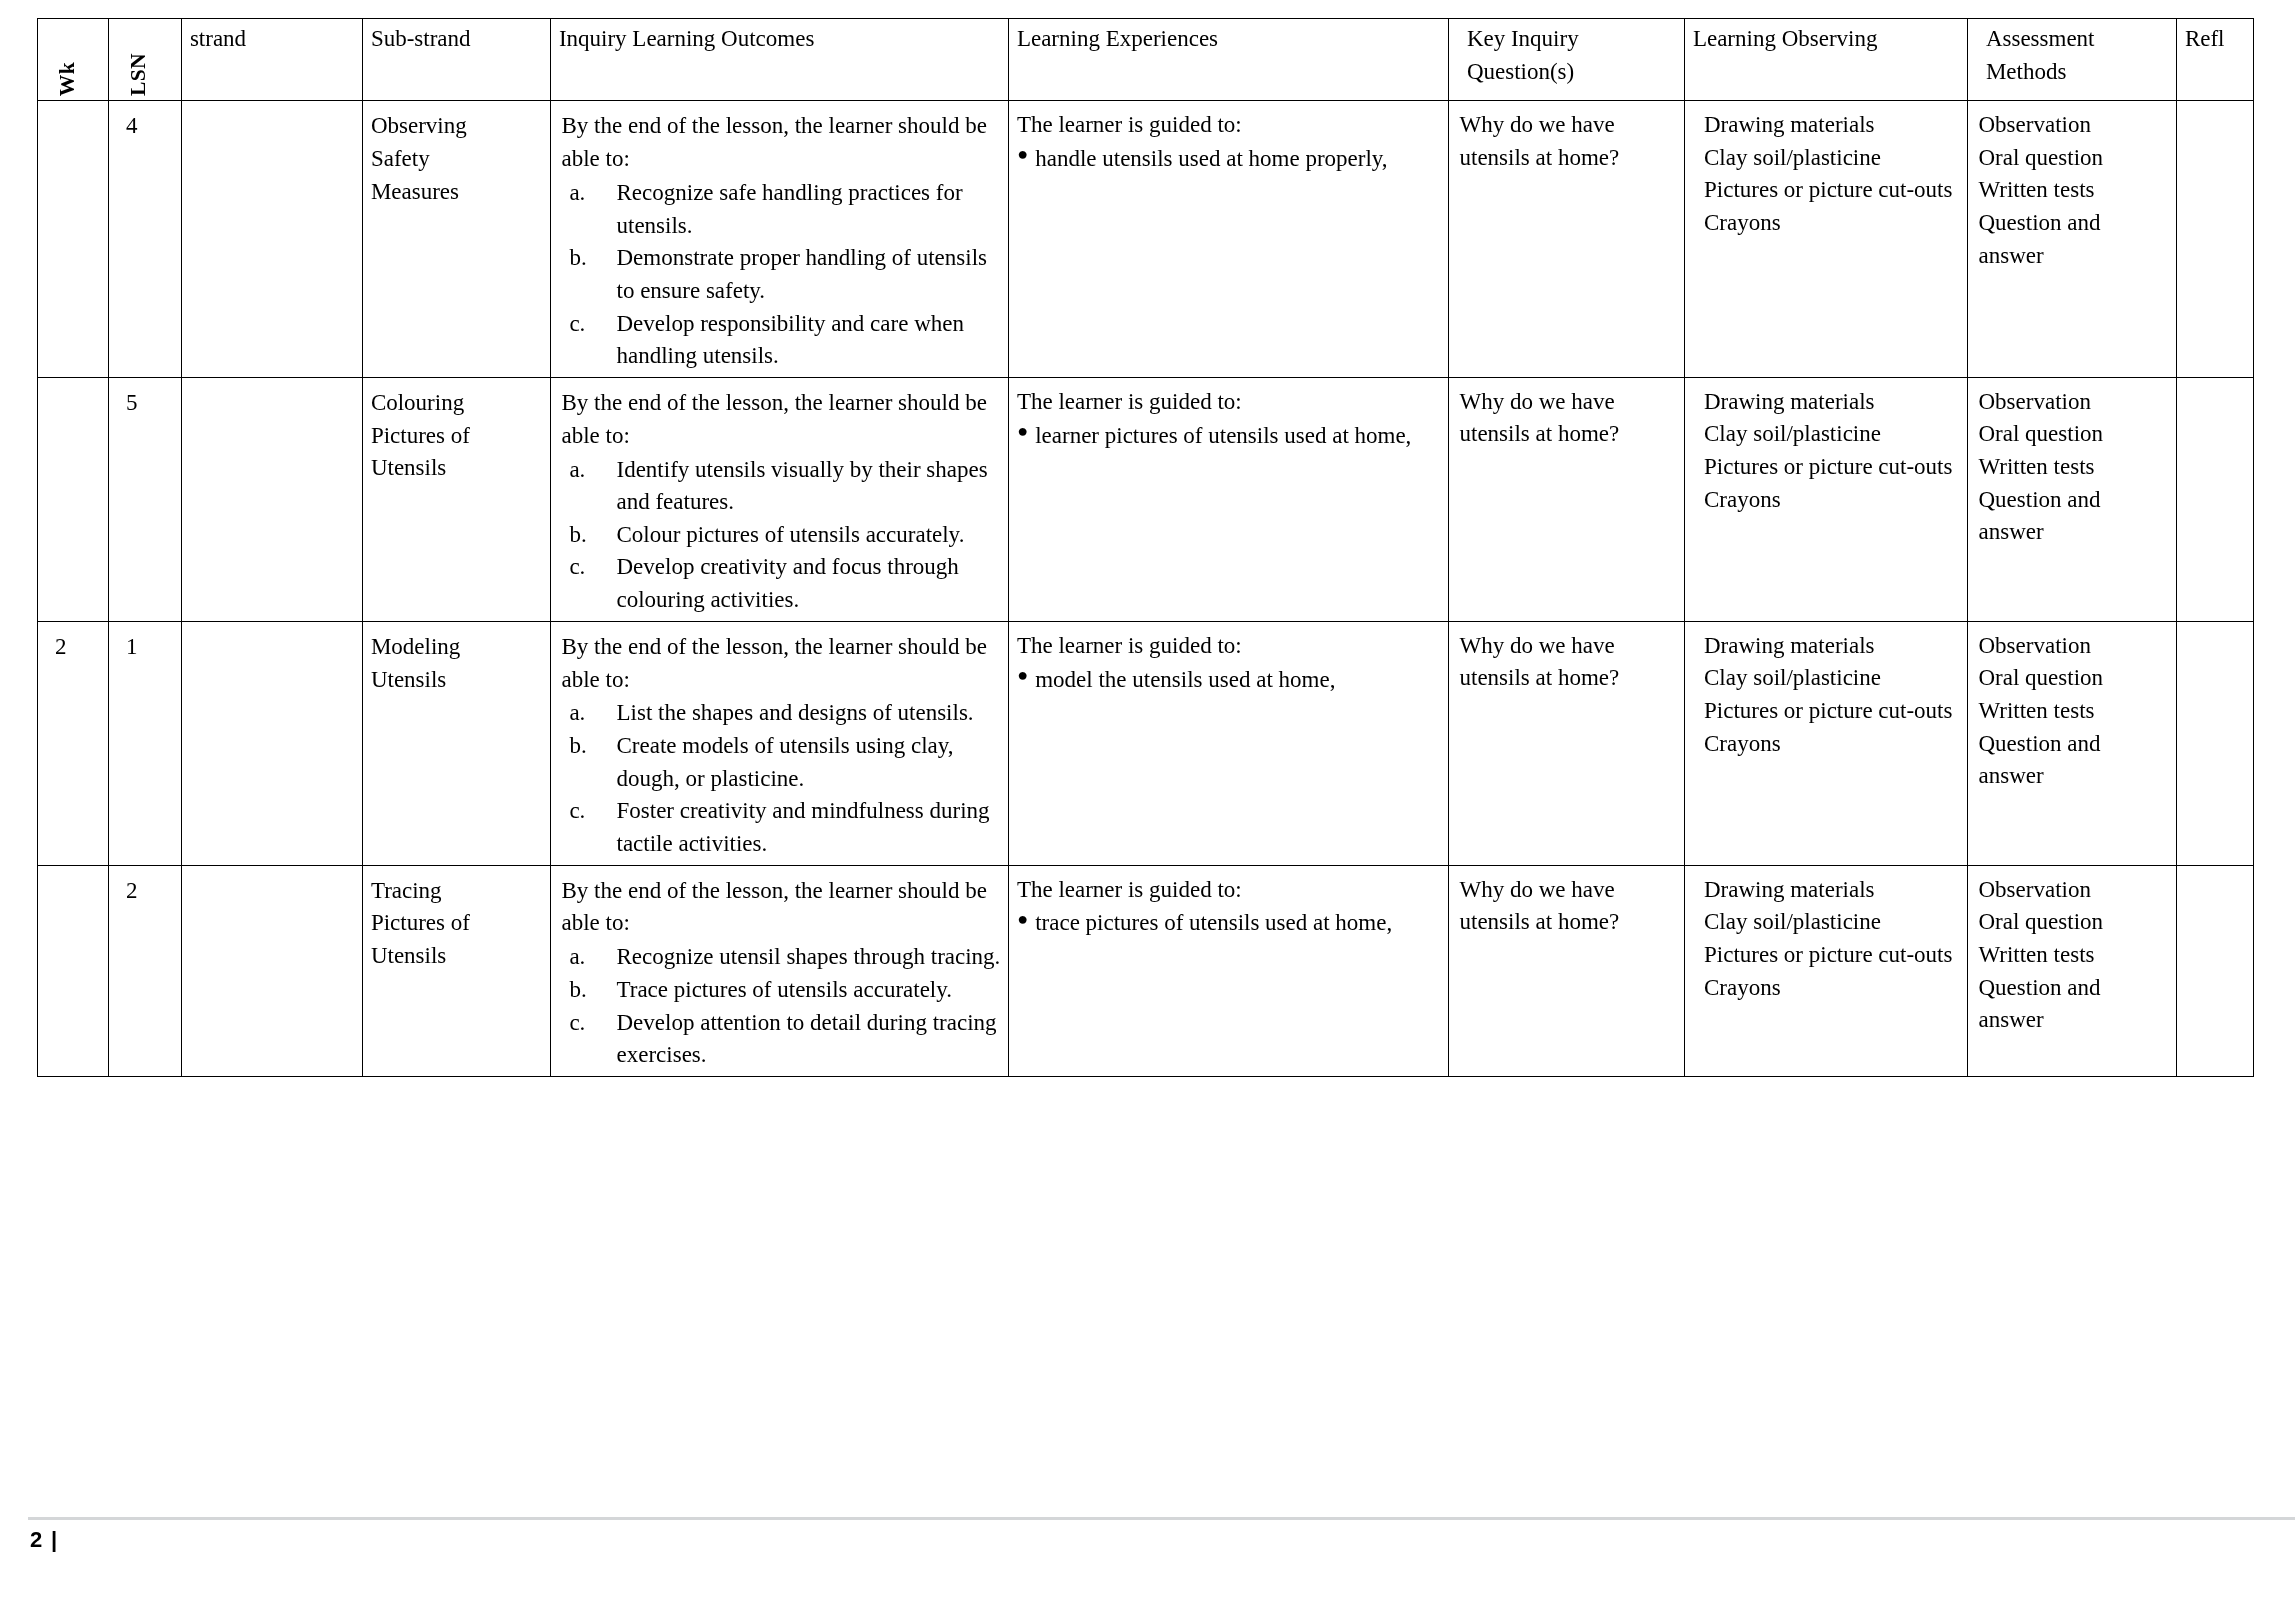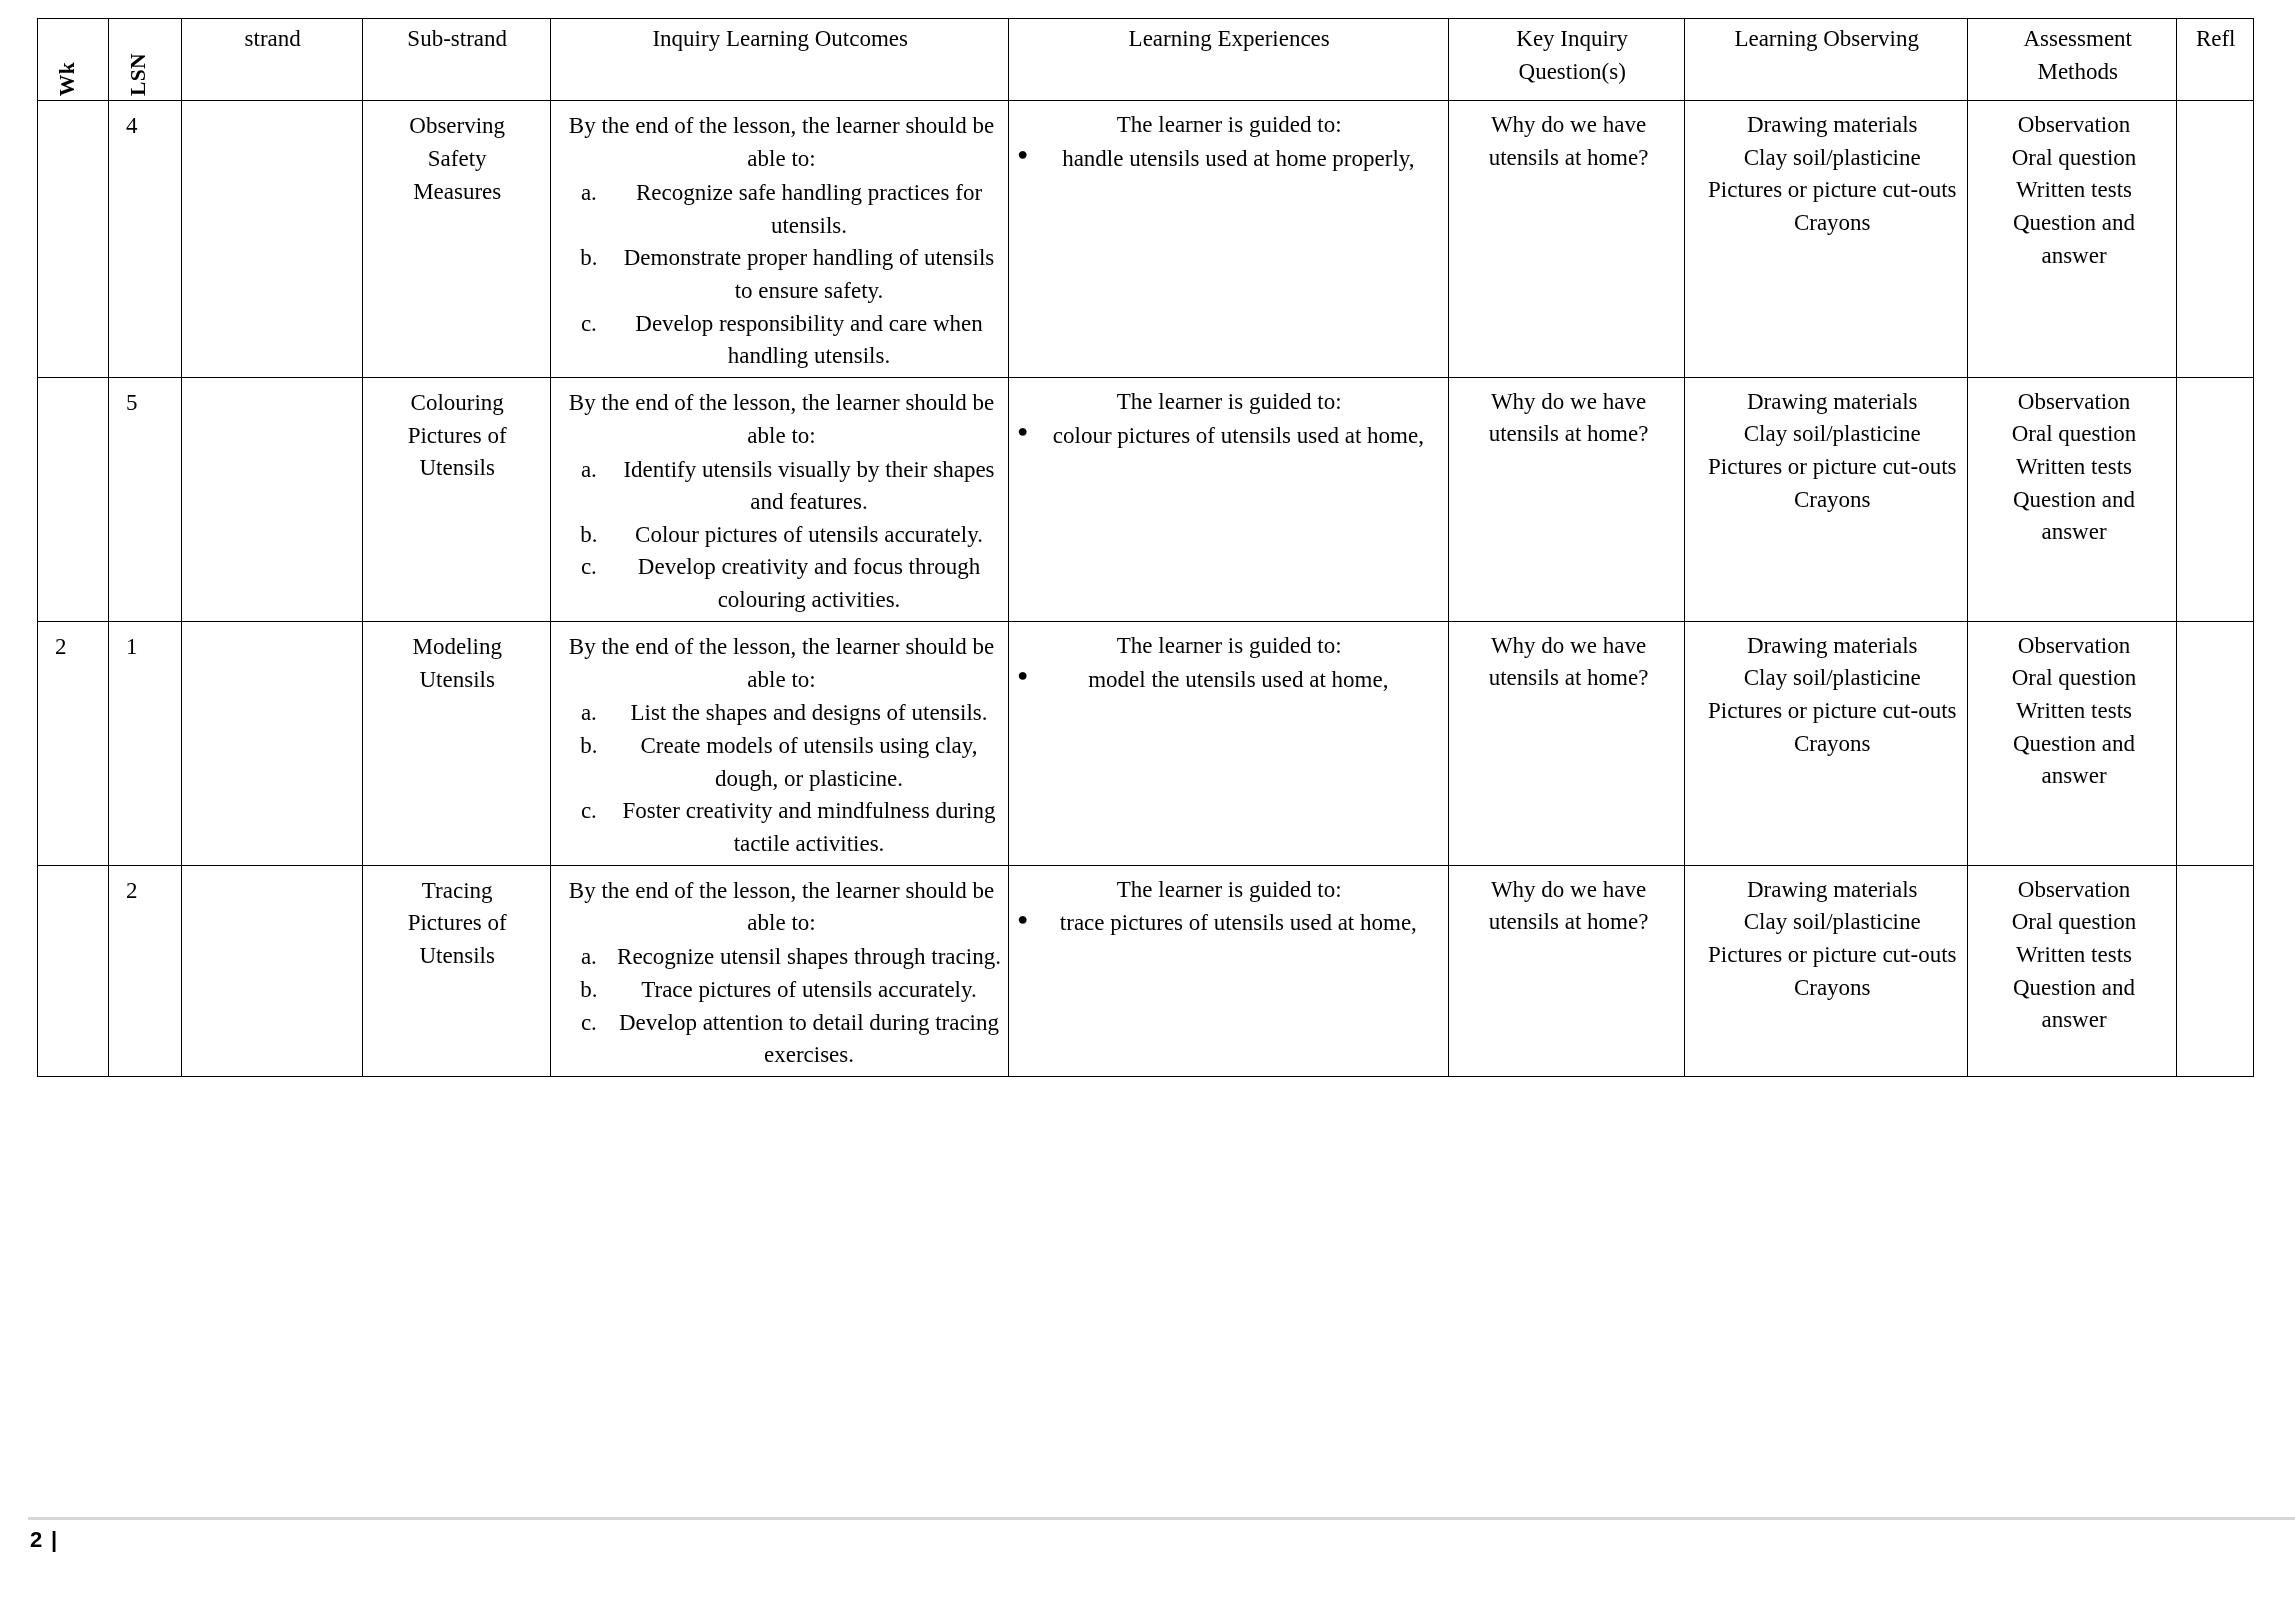--- a/index.html
+++ b/index.html
@@ -32,21 +32,21 @@
     border-collapse: collapse;
     table-layout: fixed;
   }
   .sow-table td, .sow-table th {
     border: 1.6px solid #000000;
     vertical-align: top;
     padding: 3.9px 6.5px 3.9px 7.9px;
     font-size: 23px;
     line-height: 1.42;
     font-weight: normal;
-    text-align: center;
+    text-align: left;
   }
 
   
   col.c-wk      { width: 71px; }
   col.c-lsn     { width: 73px; }
   col.c-strand  { width: 181px; }
   col.c-sub     { width: 188px; }
   col.c-llo     { width: 458px; }
   col.c-le      { width: 440px; }
   col.c-kiq     { width: 236px; }
@@ -249,21 +249,21 @@
             <div class="intro-line">By the end of the lesson, the learner should be able to:</div>
             <ol class="outcomes">
               <li><span class="marker">a.</span><span>Identify utensils visually by their shapes and features.</span></li>
               <li><span class="marker">b.</span><span>Colour pictures of utensils accurately.</span></li>
               <li><span class="marker">c.</span><span>Develop creativity and focus through colouring activities.</span></li>
             </ol>
           </td>
           <td class="le-cell">
             <div class="intro-line">The learner is guided to:</div>
             <ul class="exp-list">
-              <li><span class="bullet">●</span><span>colour pictures of utensils used at home,</span></li>
+              <li><span class="bullet">●</span><span>learner pictures of utensils used at home,</span></li>
             </ul>
           </td>
           <td class="kiq-cell">Why do we have utensils at home?</td>
           <td class="lr-cell">
             <span class="stack-line">Drawing materials</span>
             <span class="stack-line">Clay soil/plasticine</span>
             <span class="stack-line">Pictures or picture cut-outs</span>
             <span class="stack-line">Crayons</span>
           </td>
           <td class="am-cell">

